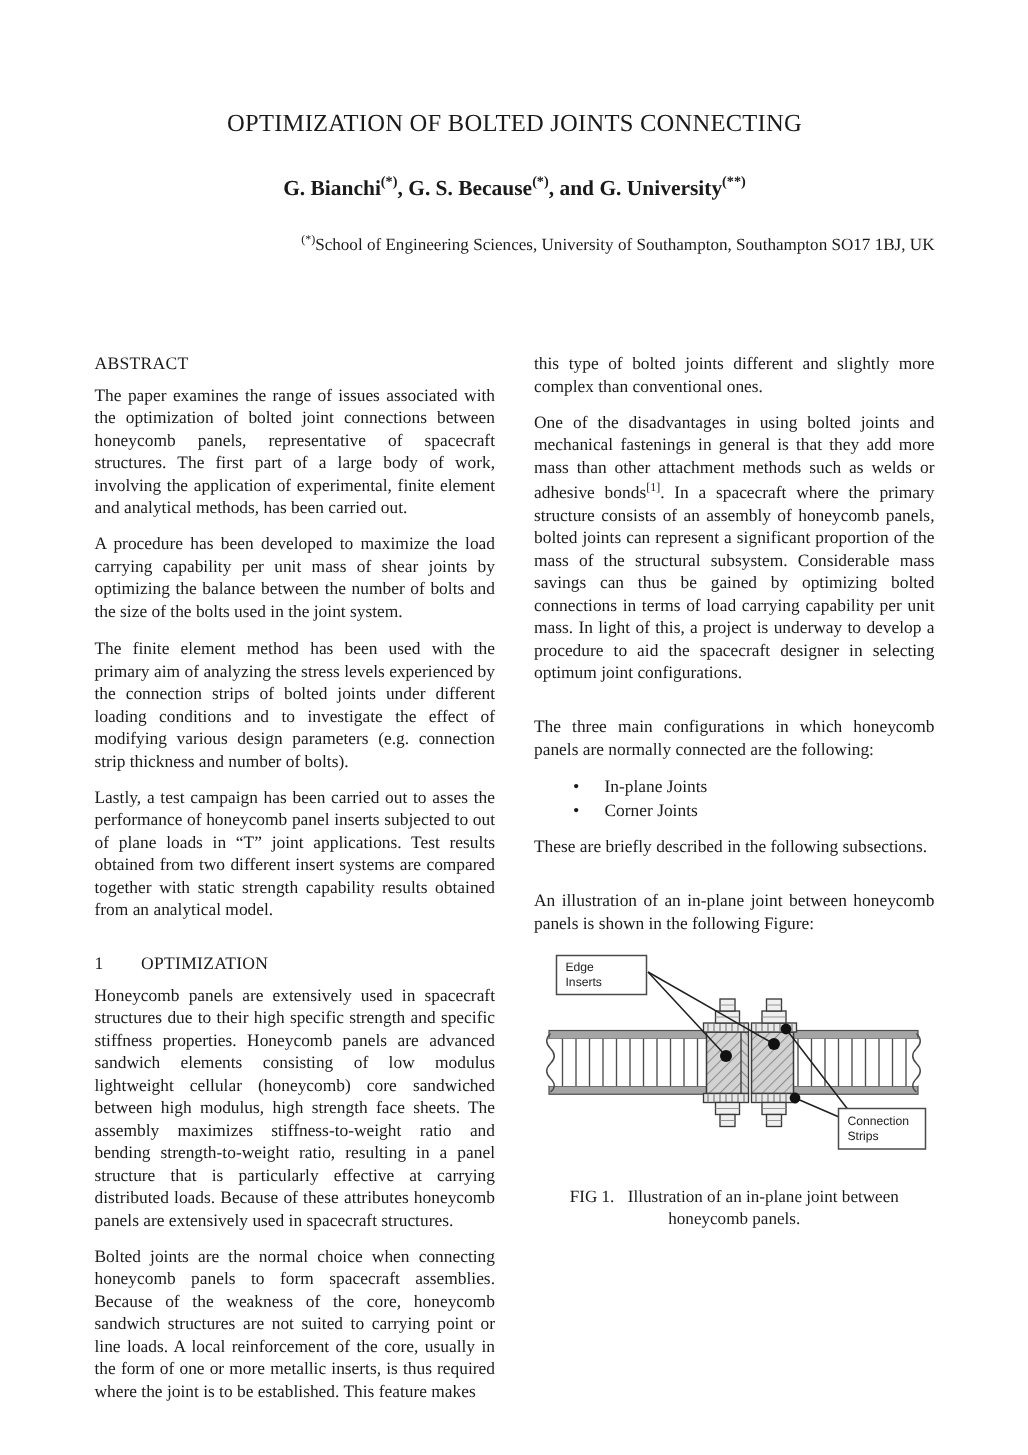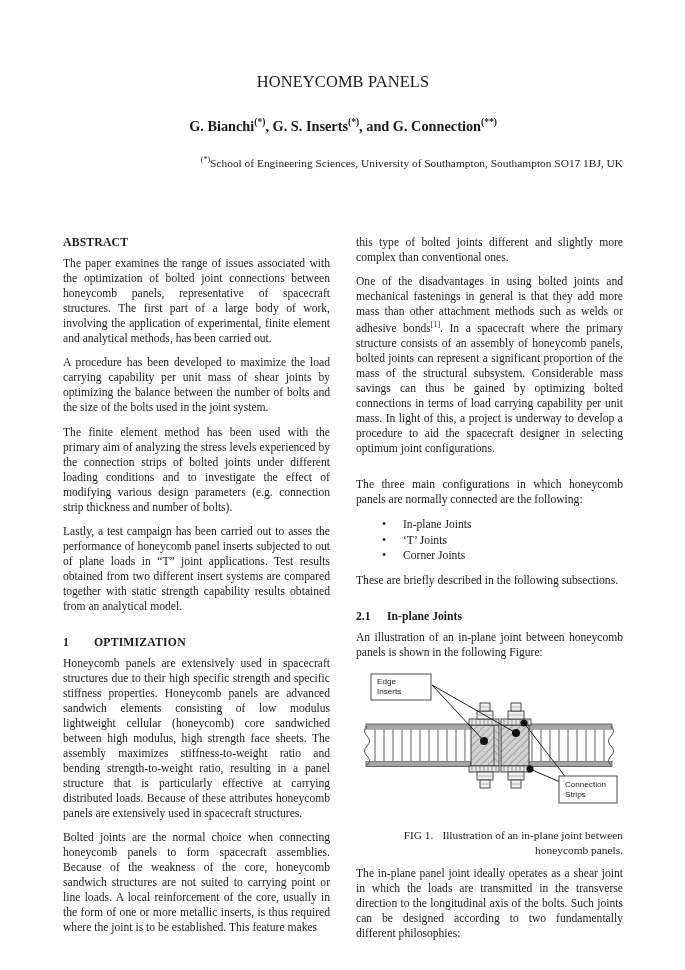--- a/index.html
+++ b/index.html
@@ -66,21 +66,21 @@
   .col {
     position: absolute;
     top: 0;
     width: 267px;
   }
   .col-left  { left: 0px; }
   .col-right { left: 293px; }
 
   h2.sec {
     font-size: 11.7px;
-    font-weight: bold;
+    font-weight: normal;
     margin: 0 0 8px 0;
     letter-spacing: 0.2px;
   }
   h2.sec .num {
     display: inline-block;
     width: 31px;
   }
   h3.subsec {
     font-size: 11.7px;
     font-weight: bold;
@@ -115,21 +115,21 @@
     position: absolute;
     left: -21px;
     top: -1px;
     font-size: 12px;
   }
 
   p.figcaption {
     font-size: 11.4px;
     line-height: 1.29;
     margin: 0 0 10px 0;
-    text-align: right;
+    text-align: center;
   }
   p.figcaption .lbl { }
   p.figcaption .gap { display: inline-block; width: 9px; }
 
   
   .figure-wrap {
     position: relative;
     width: 267px;
     height: 150px;
     margin: 7px 0 8px 0;
@@ -142,24 +142,24 @@
     fill: #1a1a1a;
   }
 </style>
 </head>
 <body>
 
 <div class="page">
 
   <div class="content">
     <div class="title">
-      <div>HONEYCOMB PANELS</div>
+      <div>OPTIMIZATION OF BOLTED JOINTS CONNECTING</div>
     </div>
 
-    <div class="authors"><span>G. Bianchi</span><sup>(*)</sup><span>, G. S. Inserts</span><sup>(*)</sup><span>, and G. Connection</span><sup>(**)</sup></div>
+    <div class="authors"><span>G. Bianchi</span><sup>(*)</sup><span>, G. S. Because</span><sup>(*)</sup><span>, and G. University</span><sup>(**)</sup></div>
 
     <div class="affil">
       <div><sup>(*)</sup><span>School of Engineering Sciences, University of Southampton, Southampton SO17 1BJ, UK</span></div>
     </div>
   </div>
 
   <div class="cols">
 
     <div class="col col-left">
       <h2 class="sec">ABSTRACT</h2>
@@ -175,28 +175,26 @@
 
     <div class="col col-right">
       <p class="body">this type of bolted joints different and slightly more complex than conventional ones.</p>
       <p class="body"><span>One of the disadvantages in using bolted joints and mechanical fastenings in general is that they add more mass than other attachment methods such as welds or adhesive bonds</span><sup>[1]</sup><span>. In a spacecraft where the primary structure consists of an assembly of honeycomb panels, bolted joints can represent a significant proportion of the mass of the structural subsystem. Considerable mass savings can thus be gained by optimizing bolted connections in terms of load carrying capability per unit mass. In light of this, a project is underway to develop a procedure to aid the spacecraft designer in selecting optimum joint configurations.</span></p>
 
       <div class="spacer-sec"></div>
       <p class="body">The three main configurations in which honeycomb panels are normally connected are the following:</p>
 
       <ul class="bullets">
         <li>In-plane Joints</li>
-        <li>‘T’ Joints</li>
         <li>Corner Joints</li>
       </ul>
 
       <p class="body">These are briefly described in the following subsections.</p>
 
       <div class="spacer-sec"></div>
-      <h3 class="subsec"><span class="num">2.1</span><span>In-plane Joints</span></h3>
       <p class="body">An illustration of an in-plane joint between honeycomb panels is shown in the following Figure:</p>
 
       <div class="figure-wrap">
         <svg width="267" height="150" viewBox="0 0 267 150" xmlns="http://www.w3.org/2000/svg">
           <defs>
             <pattern id="hatch" width="5" height="5" patternTransform="rotate(45)" patternUnits="userSpaceOnUse">
               <rect width="5" height="5" fill="#d2d2d2"></rect>
               <line x1="0" y1="0" x2="0" y2="5" stroke="#8d8d8d" stroke-width="1.4"></line>
             </pattern>
             <pattern id="hatch2" width="5" height="5" patternTransform="rotate(-45)" patternUnits="userSpaceOnUse">
@@ -338,16 +336,15 @@
           <g>
             <rect x="203" y="106" width="58" height="27" fill="#ffffff" stroke="#4a4a4a" stroke-width="1"></rect>
             <text class="lblbox-text" x="209" y="117">Connection</text>
             <text class="lblbox-text" x="209" y="127">Strips</text>
           </g>
         </svg>
       </div>
 
       <p class="figcaption"><span class="lbl">FIG 1.</span><span class="gap"></span><span>Illustration of an in-plane joint  between honeycomb panels.</span></p>
 
-      <p class="body">The in-plane panel joint ideally operates as a shear joint in which the loads are transmitted in the transverse direction to the longitudinal axis of the bolts. Such joints can be designed according to two fundamentally different philosophies:</p>
     </div>
   </div>
 </div>
 
 </body></html>

